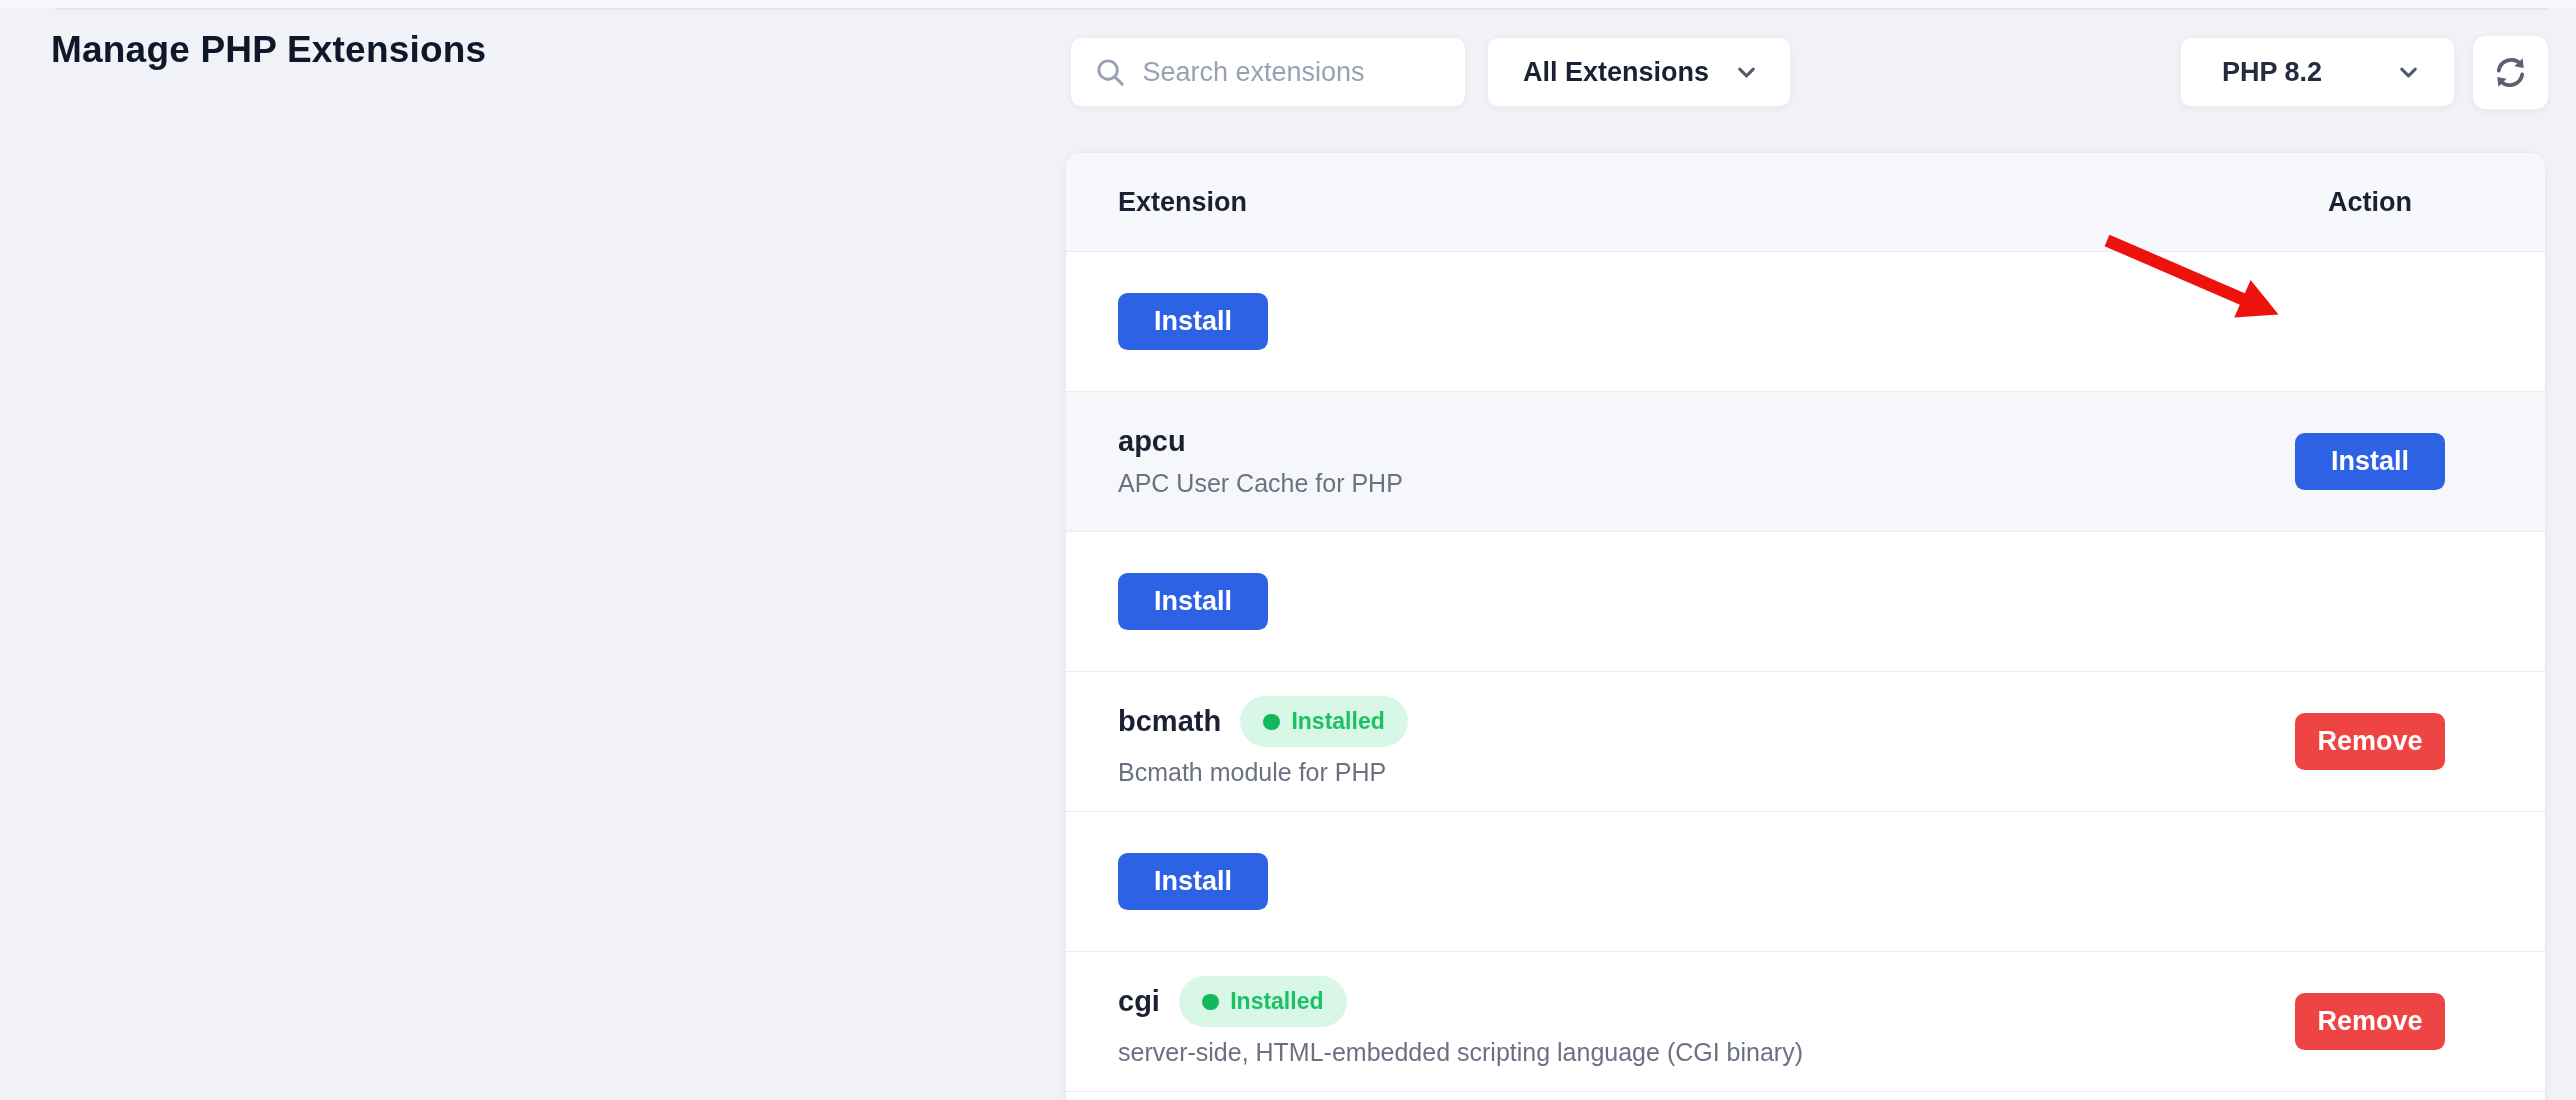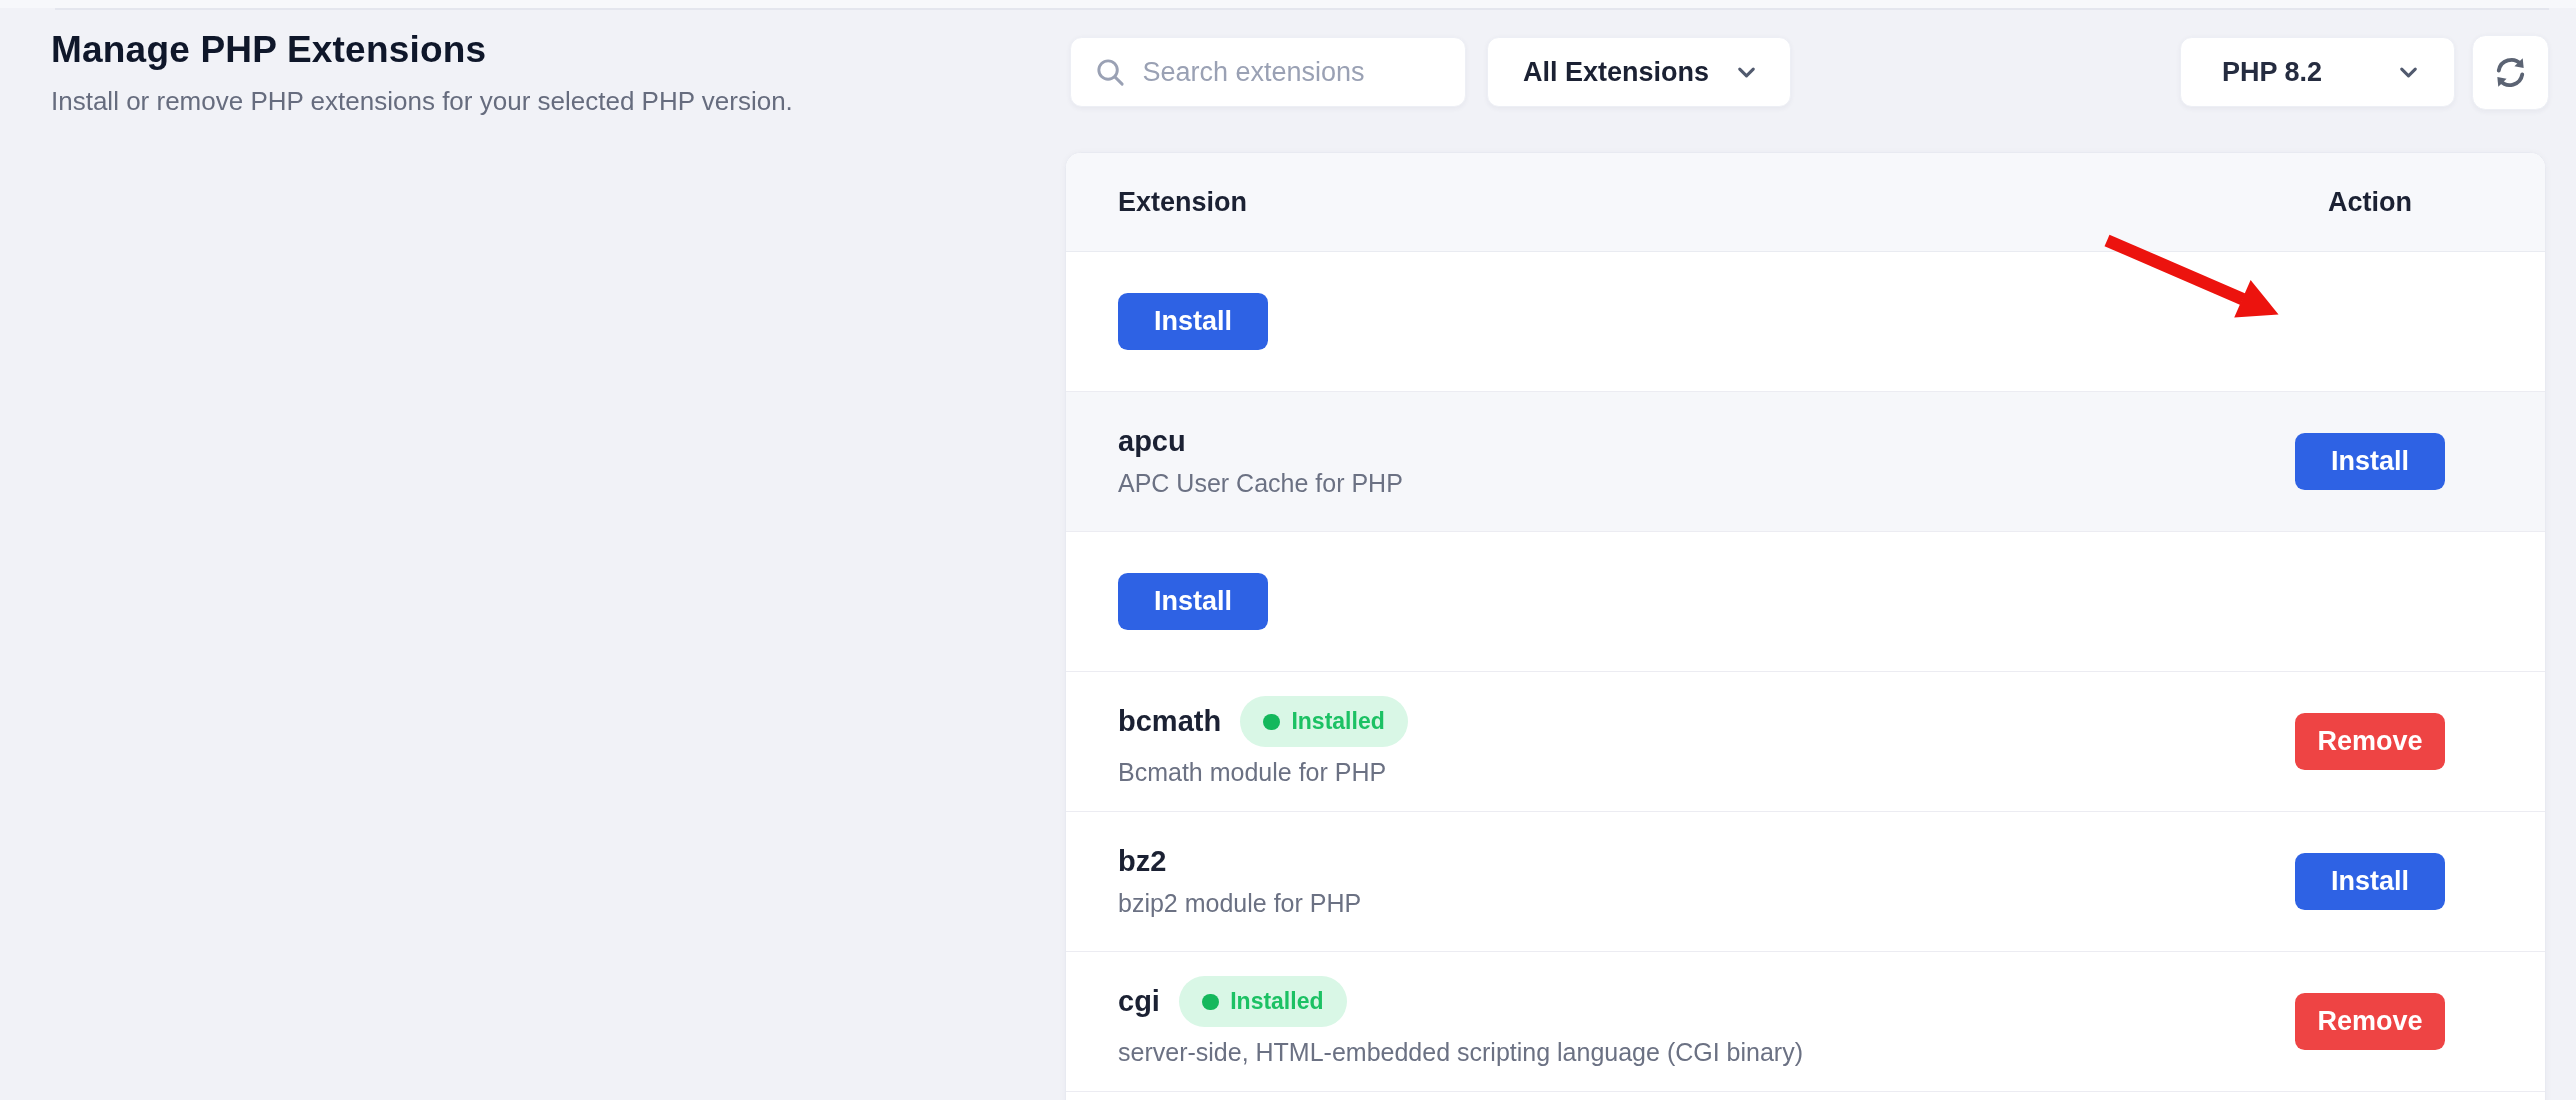--- a/index.html
+++ b/index.html
@@ -82,21 +82,20 @@
   .icon { flex:none; display:inline-flex; }
 </style>
 </head>
 <body>
 
 <div class="top-strip"></div>
 <div class="top-divider"></div>
 
 <div class="page-heading">
   <div class="page-title">Manage PHP Extensions</div>
-  <div class="page-subtitle">Install or remove PHP extensions for your selected PHP version.</div>
 </div>
 
 <div class="box search-box">
   <span class="icon">
     <svg width="33" height="33" viewBox="0 0 34 34" fill="none">
       <circle cx="14.5" cy="14.5" r="9.5" stroke="#9aa1b4" stroke-width="3"></circle>
       <line x1="21.5" y1="21.5" x2="29" y2="29" stroke="#9aa1b4" stroke-width="3" stroke-linecap="round"></line>
     </svg>
   </span>
   <input type="text" placeholder="Search extensions" style="">
@@ -160,27 +159,20 @@
         <span class="badge">
           <span class="badge-dot"></span>
           <span class="badge-label">Installed</span>
         </span>
       </div>
       <span class="ext-desc">Bcmath module for PHP</span>
     </div>
     <button class="action-btn btn-remove">Remove</button>
   </div>
       <div class="row">
-    <div class="row-main">
-      <div class="name-line">
-        <span class="ext-name">bz2</span>
-
-      </div>
-      <span class="ext-desc">bzip2 module for PHP</span>
-    </div>
     <button class="action-btn btn-install">Install</button>
   </div>
       <div class="row">
     <div class="row-main">
       <div class="name-line">
         <span class="ext-name">cgi</span>
         <span class="badge">
           <span class="badge-dot"></span>
           <span class="badge-label">Installed</span>
         </span>

